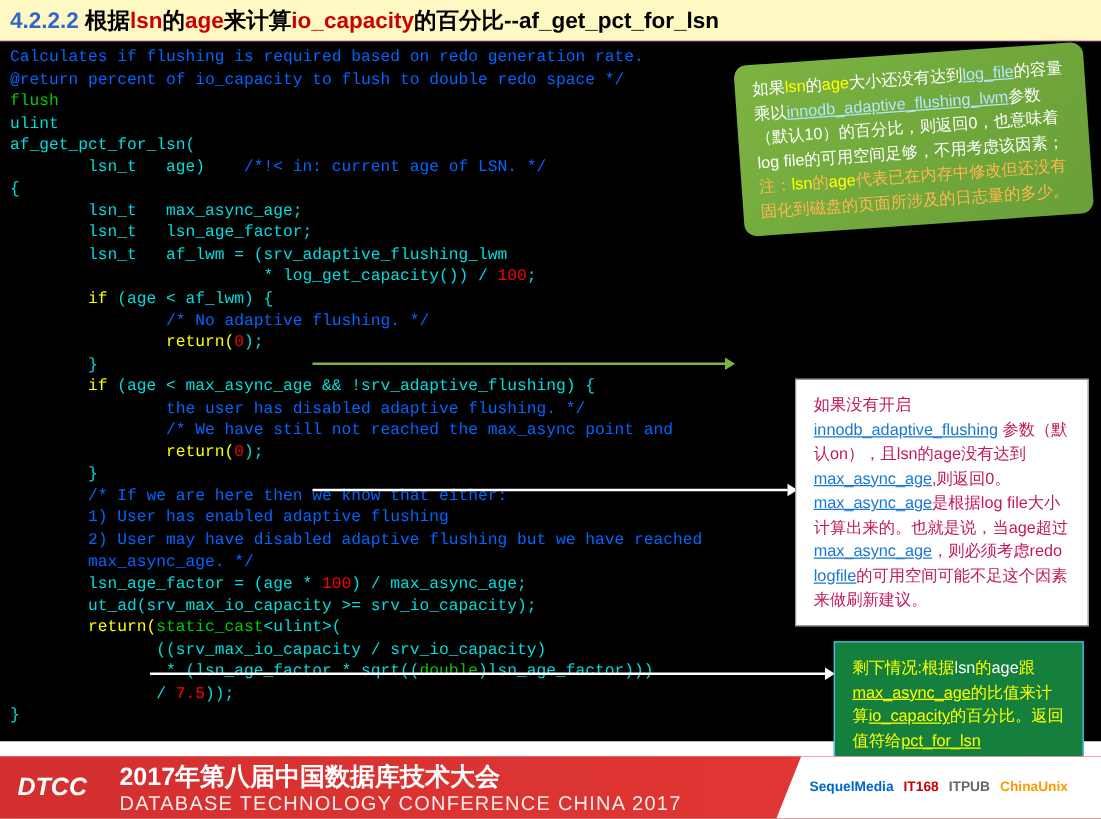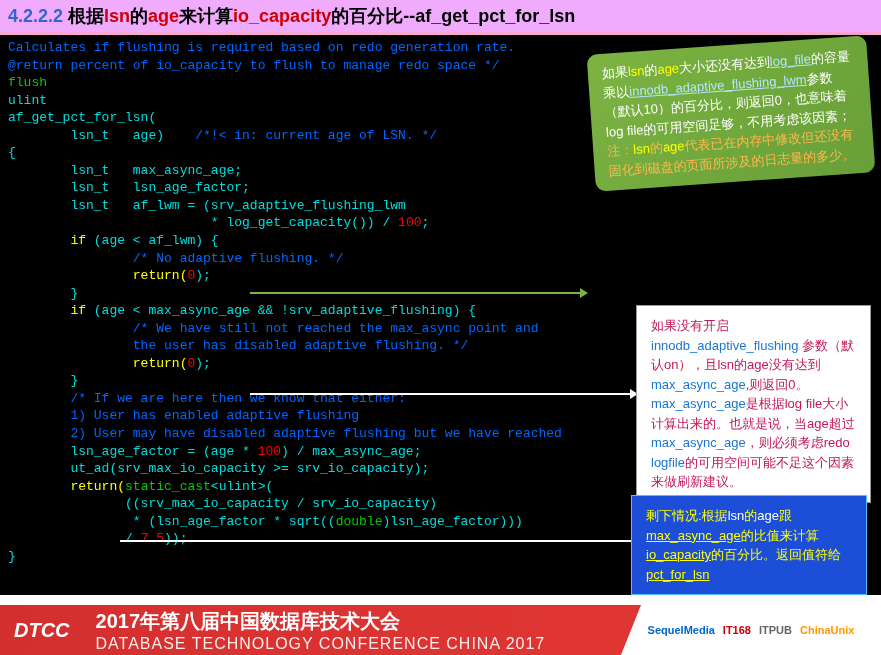--- a/index.html
+++ b/index.html
@@ -1,37 +1,37 @@
 <!DOCTYPE html>
 <html><head>
 <meta charset="utf-8">
 <style>
 *{margin:0;padding:0;box-sizing:border-box}
 body{width:881px;height:655px;background:#fff;font-family:Arial,sans-serif;overflow:hidden;position:relative}
-.title-bar{background:#f0abfc;padding:4px 8px;border-bottom:3px solid #f9a8d4}
+.title-bar{background:#fef9c3;padding:4px 8px;border-bottom:1px solid #f9a8d4}
 .title-bar span{font-size:18px;font-weight:bold}
 .sec-num{color:#3366cc}
 .sec-zh{color:#000}
 .sec-key{color:#c00}
 .sec-fn{color:#000}
 .code-area{background:#000;padding:4px 8px;position:relative;height:560px;font-family:'Courier New',monospace;font-size:13px;line-height:1.35;color:#0cc}
 .code-line{white-space:pre}
 .c-cyan{color:#0dd}
 .c-green{color:#0c0}
 .c-blue{color:#06f}
 .c-yellow{color:#ff0}
 .c-red{color:#f00}
 .callout{position:absolute;padding:10px 14px;font-size:13px;line-height:1.5;border-radius:10px;font-family:Arial,sans-serif}
 .callout1{right:10px;top:10px;width:280px;background:linear-gradient(135deg,#7cb342,#689f38);color:#fff;transform:rotate(-4deg);box-shadow:2px 2px 6px rgba(0,0,0,0.5)}
 .callout1 .k{color:#ff0}
 .callout1 .u{text-decoration:underline;color:#b3e5fc}
 .callout1 .o{color:#ffb74d}
 .callout2{right:10px;top:270px;width:235px;background:#fff;color:#c2185b;border:1px solid #999;border-radius:0}
-.callout2 .u{color:#1976d2}
-.callout3{right:14px;top:460px;width:236px;background:#1d4ed8;color:#ff0;border:1px solid #4fc3f7;border-radius:0}
+.callout2 .u{text-decoration:underline;color:#1976d2}
+.callout3{right:14px;top:480px;width:200px;background:#15803d;color:#ff0;border:1px solid #4fc3f7;border-radius:0}
 .callout3 .u{text-decoration:underline}
 .callout3 .w{color:#fff}
 .arrow{position:absolute;height:2px;background:#7cb342}
 .arrow::after{content:'';position:absolute;right:-8px;top:-4px;border-left:8px solid #7cb342;border-top:5px solid transparent;border-bottom:5px solid transparent}
 .arrow1{left:250px;top:257px;width:330px}
 .arrow2{left:250px;top:358px;width:380px;background:#fff}
 .arrow2::after{border-left-color:#fff}
 .arrow3{left:120px;top:505px;width:540px;background:#fff}
 .arrow3::after{border-left-color:#fff}
 .footer{position:absolute;bottom:0;left:0;right:0;height:50px;background:linear-gradient(to right,#d32f2f,#e53935);display:flex;align-items:center;padding:0 14px;color:#fff}
@@ -44,42 +44,43 @@
 </style>
 </head>
 <body>
 
 <div class="title-bar">
 <span class="sec-num">4.2.2.2 </span><span class="sec-zh">根据</span><span class="sec-key">lsn</span><span class="sec-zh">的</span><span class="sec-key">age</span><span class="sec-zh">来计算</span><span class="sec-key">io_capacity</span><span class="sec-zh">的百分比</span><span class="sec-fn">--af_get_pct_for_lsn</span>
 </div>
 
 <div class="code-area">
 <div class="code-line c-blue">Calculates if flushing is required based on redo generation rate.</div>
-<div class="code-line c-blue">@return percent of io_capacity to flush to manage redo space */</div>
+<div class="code-line c-blue">@return percent of io_capacity to flush to double redo space */</div>
 <div class="code-line c-green">flush</div>
 <div class="code-line c-cyan">ulint</div>
 <div class="code-line c-cyan">af_get_pct_for_lsn(</div>
 <div class="code-line"><span class="c-cyan">        lsn_t   age)    </span><span class="c-blue">/*!&lt; in: current age of LSN. */</span></div>
 <div class="code-line c-cyan">{</div>
 <div class="code-line c-cyan">        lsn_t   max_async_age;</div>
 <div class="code-line c-cyan">        lsn_t   lsn_age_factor;</div>
 <div class="code-line c-cyan">        lsn_t   af_lwm = (srv_adaptive_flushing_lwm</div>
 <div class="code-line"><span class="c-cyan">                          * log_get_capacity()) / </span><span class="c-red">100</span><span class="c-cyan">;</span></div>
 <div class="code-line"><span class="c-yellow">        if</span><span class="c-cyan"> (age &lt; af_lwm) {</span></div>
 <div class="code-line c-blue">                /* No adaptive flushing. */</div>
 <div class="code-line"><span class="c-yellow">                return(</span><span class="c-red">0</span><span class="c-cyan">);</span></div>
 <div class="code-line c-cyan">        }</div>
 <div class="code-line"><span class="c-yellow">        if</span><span class="c-cyan"> (age &lt; max_async_age &amp;&amp; !srv_adaptive_flushing) {</span></div>
+<div class="code-line c-blue">                the user has disabled adaptive flushing. */</div>
 <div class="code-line c-blue">                /* We have still not reached the max_async point and</div>
-<div class="code-line c-blue">                the user has disabled adaptive flushing. */</div>
 <div class="code-line"><span class="c-yellow">                return(</span><span class="c-red">0</span><span class="c-cyan">);</span></div>
 <div class="code-line c-cyan">        }</div>
 <div class="code-line c-blue">        /* If we are here then we know that either:</div>
 <div class="code-line c-blue">        1) User has enabled adaptive flushing</div>
 <div class="code-line c-blue">        2) User may have disabled adaptive flushing but we have reached</div>
+<div class="code-line c-blue">        max_async_age. */</div>
 <div class="code-line"><span class="c-cyan">        lsn_age_factor = (age * </span><span class="c-red">100</span><span class="c-cyan">) / max_async_age;</span></div>
 <div class="code-line c-cyan">        ut_ad(srv_max_io_capacity &gt;= srv_io_capacity);</div>
 <div class="code-line"><span class="c-yellow">        return(</span><span class="c-green">static_cast</span><span class="c-cyan">&lt;ulint&gt;(</span></div>
 <div class="code-line c-cyan">               ((srv_max_io_capacity / srv_io_capacity)</div>
 <div class="code-line"><span class="c-cyan">                * (lsn_age_factor * sqrt((</span><span class="c-green">double</span><span class="c-cyan">)lsn_age_factor)))</span></div>
 <div class="code-line"><span class="c-cyan">               / </span><span class="c-red">7.5</span><span class="c-cyan">));</span></div>
 <div class="code-line c-cyan">}</div>
 
 <div class="arrow arrow1"></div>
 <div class="arrow arrow2"></div>

